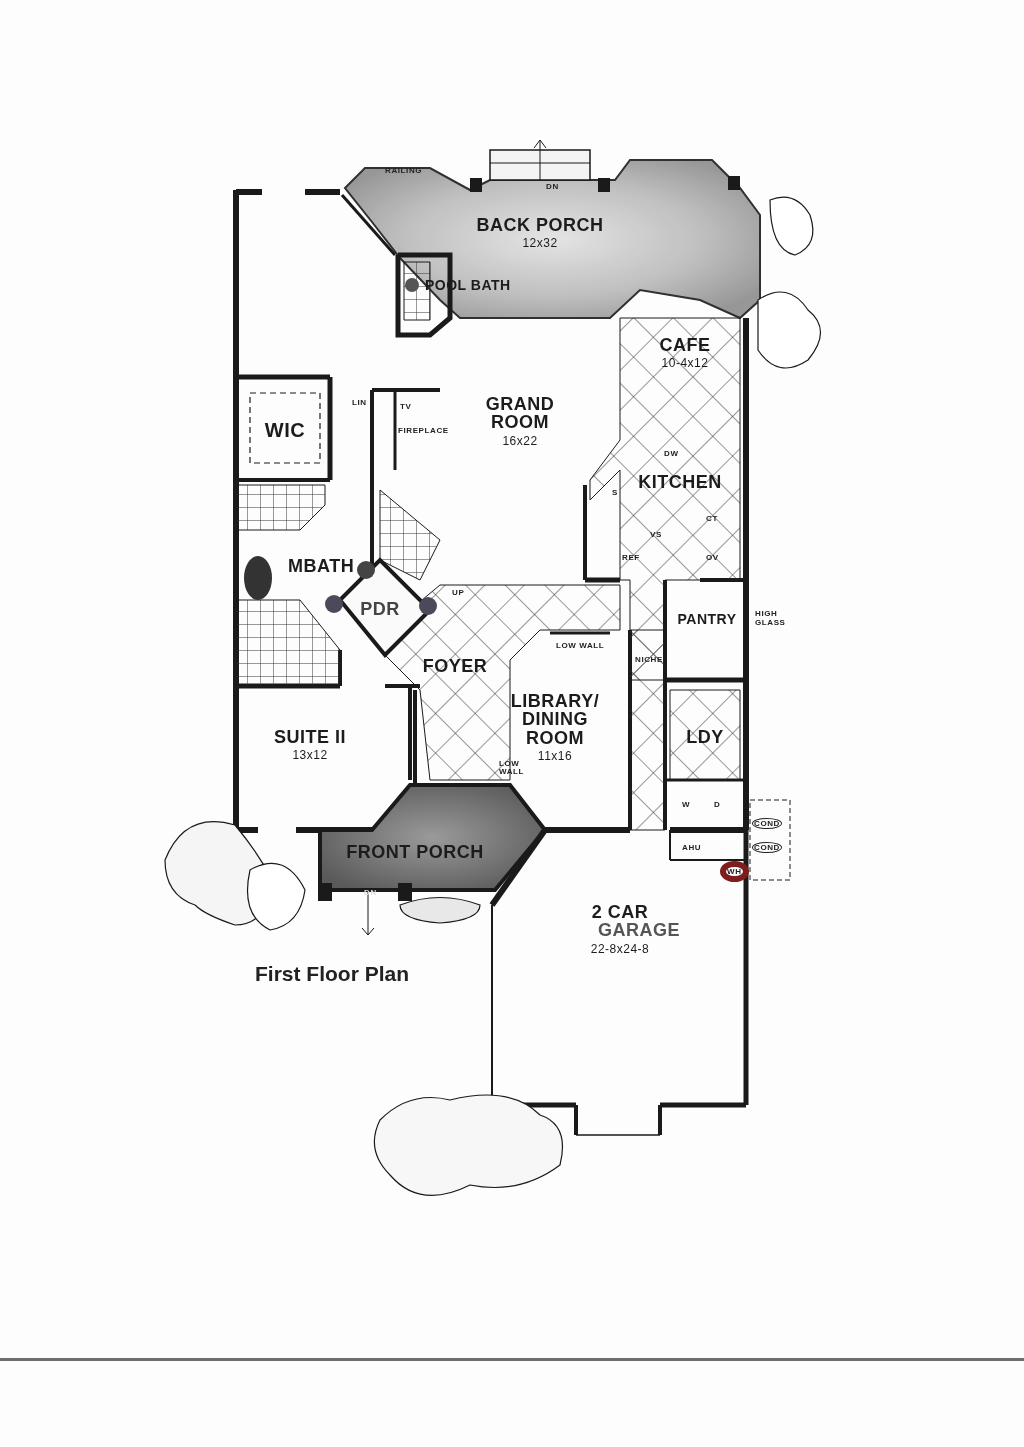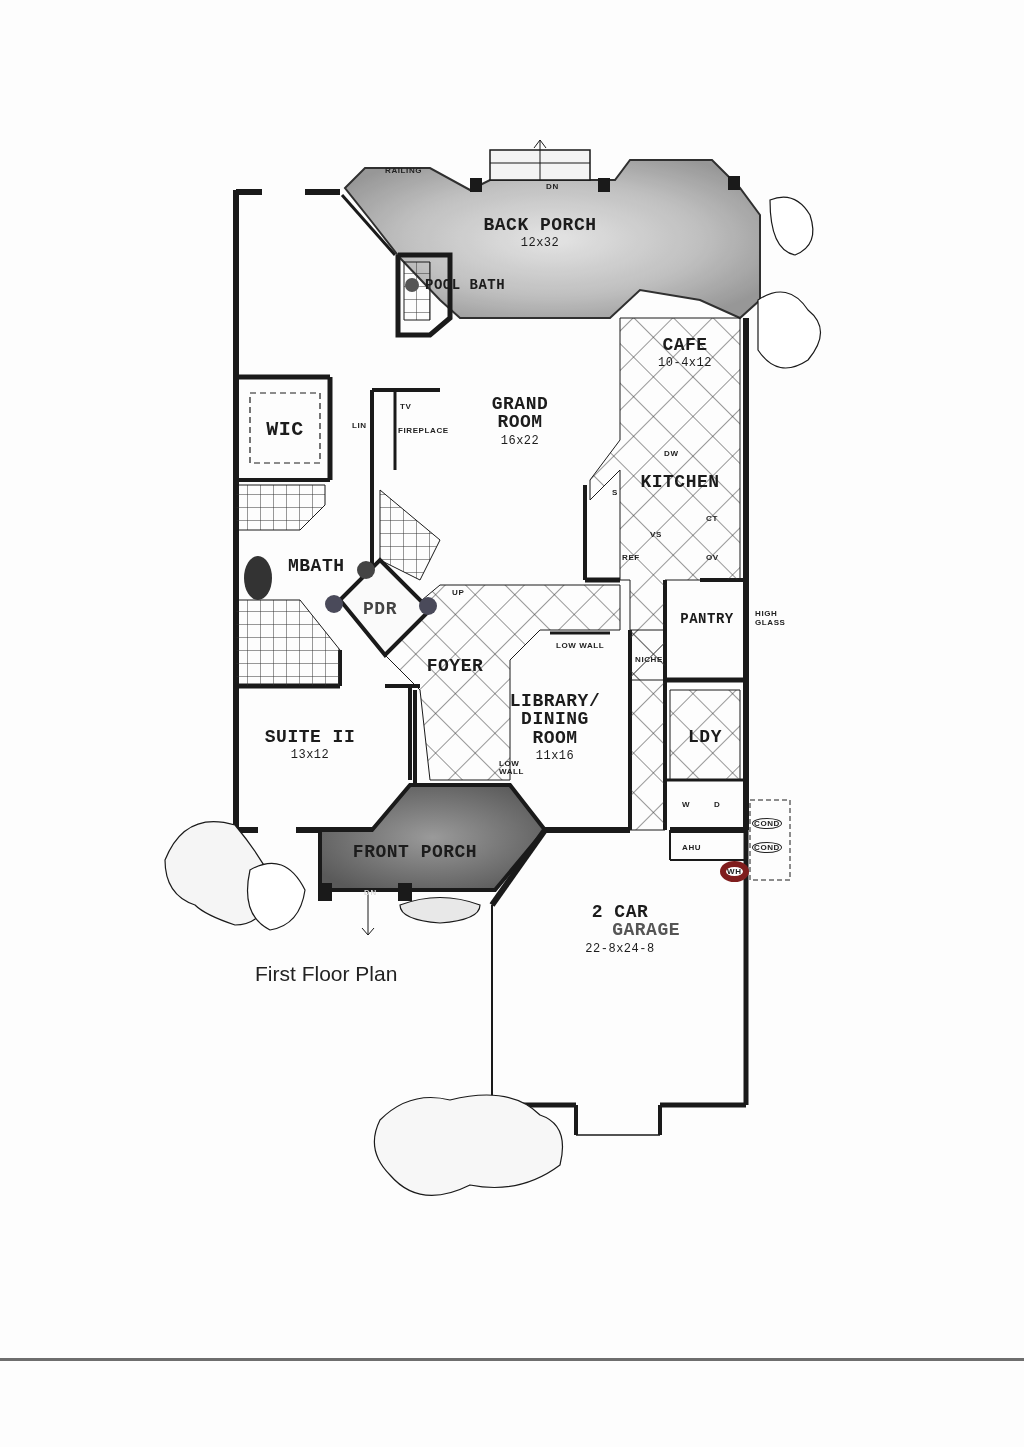--- a/index.html
+++ b/index.html
@@ -2,25 +2,25 @@
 <html><head>
 <meta charset="utf-8">
 <style>
   html, body { margin: 0; padding: 0; }
   body {
     width: 1024px; height: 1447px; background: #ffffff; position: relative; overflow: hidden;
     font-family: "Liberation Sans", sans-serif;
   }
   #page { position: absolute; left: 0; top: 0; width: 1024px; height: 1447px; background: #fdfdfd; }
   svg#plan { position: absolute; left: 0; top: 0; }
-  .room-label { position: absolute; text-align: center; font-family: Liberation Mono, monospace; font-weight: bold; color: #1c1c1c; line-height: 1.02; letter-spacing: 0.5px; }
+  .room-label { position: absolute; text-align: center; font-family: Liberation Sans, sans-serif; font-weight: bold; color: #1c1c1c; line-height: 1.02; letter-spacing: 0.5px; }
   .room-label .nm { display: block; font-size: 18px; }
   .room-label .dim { display: block; font-size: 12px; font-weight: normal; margin-top: 3px; letter-spacing: 0.5px; }
   .small-label { position: absolute; font-size: 8px; font-weight: bold; color: #222; letter-spacing: 0.6px; }
-  .caption { position: absolute; left: 255px; top: 962px; font-size: 21px; color: #222; }
+  .caption { position: absolute; left: 255px; top: 962px; font-size: 21px; color: #222; font-weight: bold; }
   .info-box {
     position: absolute; left: 724px; top: 1212px; width: 222px; height: 98px;
     background: linear-gradient(#8f9096, #9a9ba0 40%, #b9babd 48%, #a9aaae 56%, #8d8e94 66%, #8c8d93);
     color: #f2f2f2; font-size: 17px; padding: 4px 10px; box-sizing: border-box; line-height: 1.26;
   }
   .info-box div { white-space: nowrap; }
   .info-box .fade { color: #dcdcdc; }
   .bottom-rule { position: absolute; left: 0; top: 1358px; width: 1024px; height: 3px; background: #6e6e6e; }
 </style>
 </head>
@@ -219,21 +219,21 @@
     <span class="nm">FRONT PORCH</span>
   </div>
   <div class="room-label" style="left:560px; top:903px; width:120px;">
     <span class="nm">2 CAR</span>
     <span class="nm" style="color:#555;text-align:right;">GARAGE</span>
     <span class="dim">22-8x24-8</span>
   </div>
 
   <span class="small-label" style="left:385px; top:166px;">RAILING</span>
   <span class="small-label" style="left:546px; top:182px;">DN</span>
-  <span class="small-label" style="left:352px; top:421px;">LIN</span>
+  <span class="small-label" style="left:352px; top:398px;">LIN</span>
   <span class="small-label" style="left:400px; top:402px;">TV</span>
   <span class="small-label" style="left:398px; top:426px;">FIREPLACE</span>
   <span class="small-label" style="left:452px; top:588px;">UP</span>
   <span class="small-label" style="left:556px; top:641px;">LOW WALL</span>
   <span class="small-label" style="left:499px; top:760px; width:30px; line-height:1;">LOW WALL</span>
   <span class="small-label" style="left:635px; top:655px;">NICHE</span>
   <span class="small-label" style="left:755px; top:610px; width:40px; line-height:1.1;">HIGH GLASS</span>
   <span class="small-label" style="left:664px; top:449px;">DW</span>
   <span class="small-label" style="left:622px; top:553px;">REF</span>
   <span class="small-label" style="left:650px; top:530px;">VS</span>

